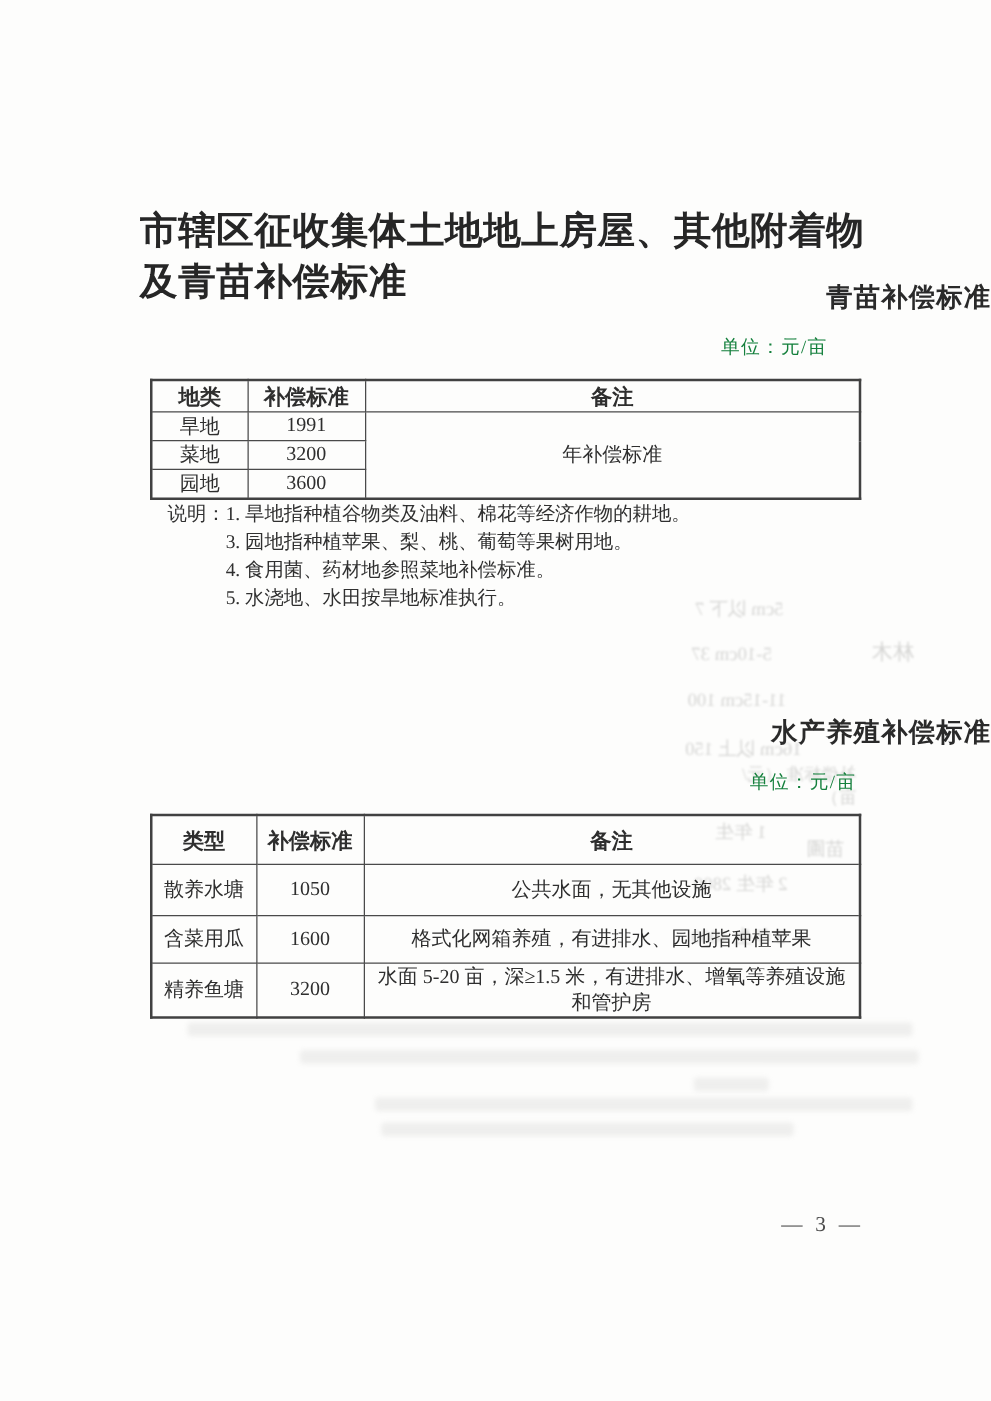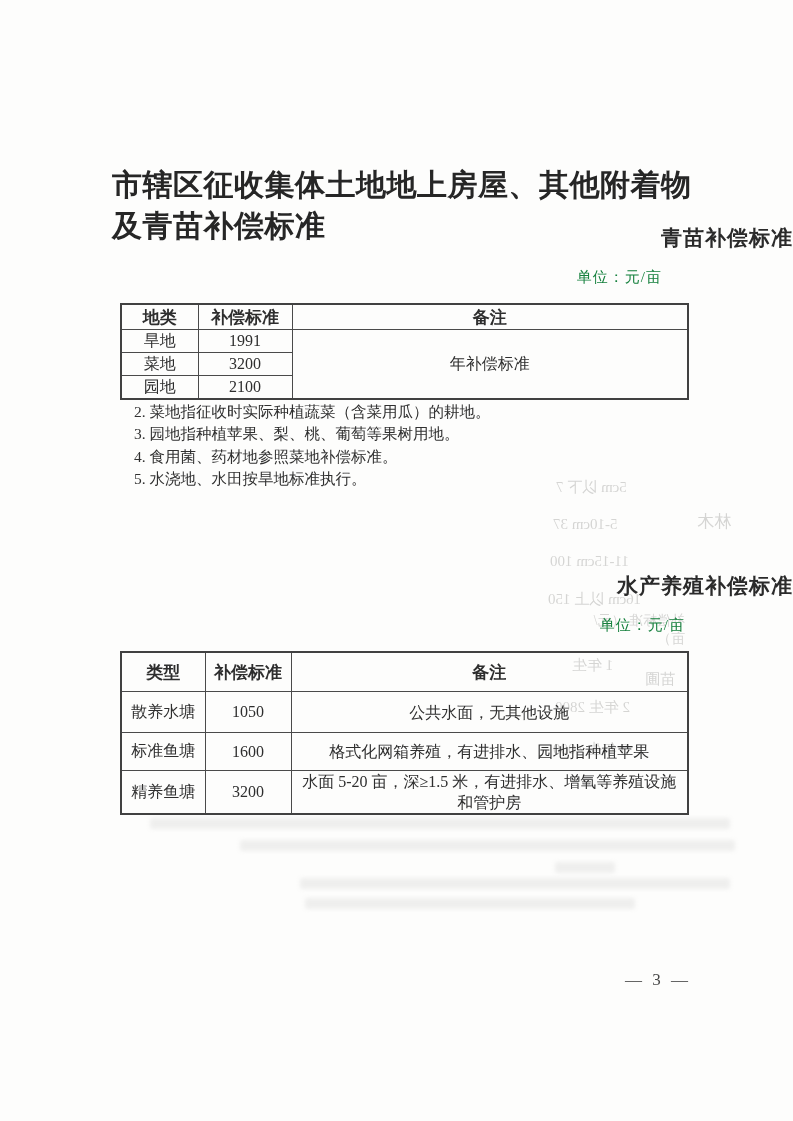--- a/index.html
+++ b/index.html
@@ -173,28 +173,29 @@
       <td>旱地</td>
       <td>1991</td>
       <td rowspan="3" class="remark-merged">年补偿标准</td>
     </tr>
     <tr>
       <td>菜地</td>
       <td>3200</td>
     </tr>
     <tr>
       <td>园地</td>
-      <td>2100</td>
+      <td>3600</td>
     </tr>
   </tbody>
     </table>
 
   <div class="notes">
+    <div class="notes-label">说明：</div>
     <div class="notes-list">
-      <div class="note-line">2. 菜地指征收时实际种植蔬菜（含菜用瓜）的耕地。</div>
+      <div class="note-line">1. 旱地指种植谷物类及油料、棉花等经济作物的耕地。</div>
       <div class="note-line">3. 园地指种植苹果、梨、桃、葡萄等果树用地。</div>
       <div class="note-line">4. 食用菌、药材地参照菜地补偿标准。</div>
       <div class="note-line">5. 水浇地、水田按旱地标准执行。</div>
     </div>
   </div>
 
   <div class="section-heading heading-2">水产养殖补偿标准</div>
   <div class="unit-label unit-2">单位：元/亩</div>
 
   <table class="doc-table table-2">
@@ -208,21 +209,21 @@
       <th>类型</th>
       <th>补偿标准</th>
       <th>备注</th>
     </tr>
     <tr class="t2-row-1">
       <td>散养水塘</td>
       <td>1050</td>
       <td class="remark-cell">公共水面，无其他设施</td>
     </tr>
     <tr class="t2-row-2">
-      <td>标准鱼塘</td>
+      <td>含菜用瓜</td>
       <td>1600</td>
       <td class="remark-cell">格式化网箱养殖，有进排水、园地指种植苹果</td>
     </tr>
     <tr class="t2-row-3">
       <td>精养鱼塘</td>
       <td>3200</td>
       <td class="remark-cell">水面 5-20 亩，深≥1.5 米，有进排水、增氧等养殖设施和管护房</td>
     </tr>
   </tbody>
     </table>

